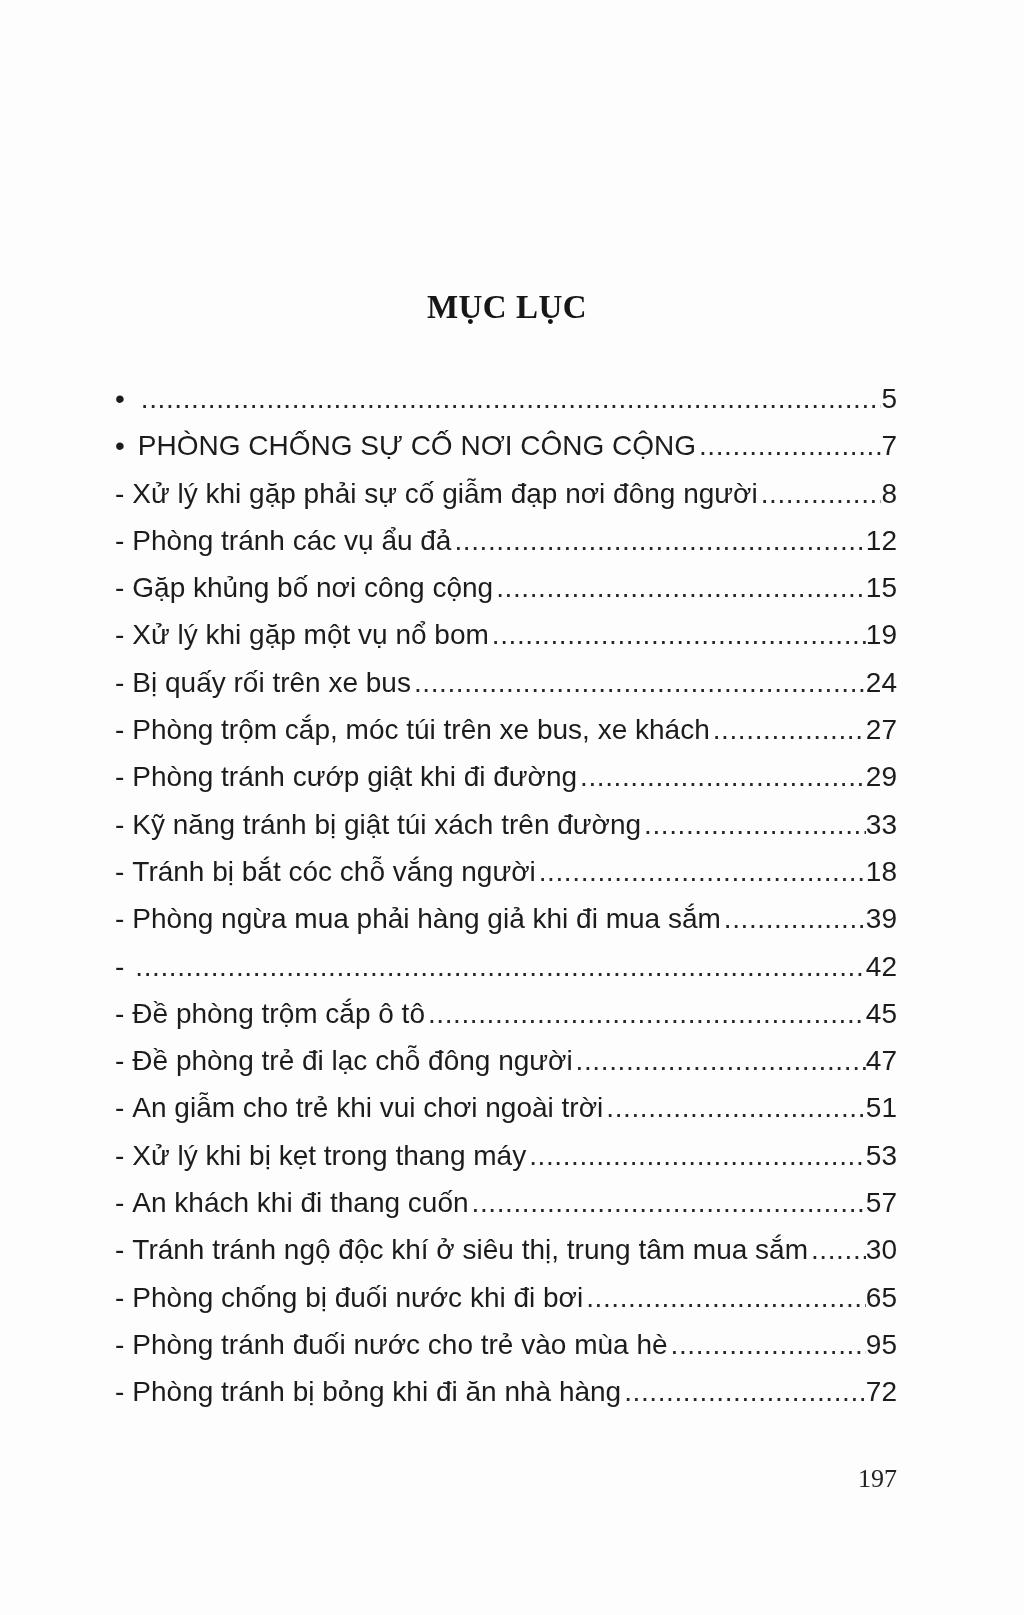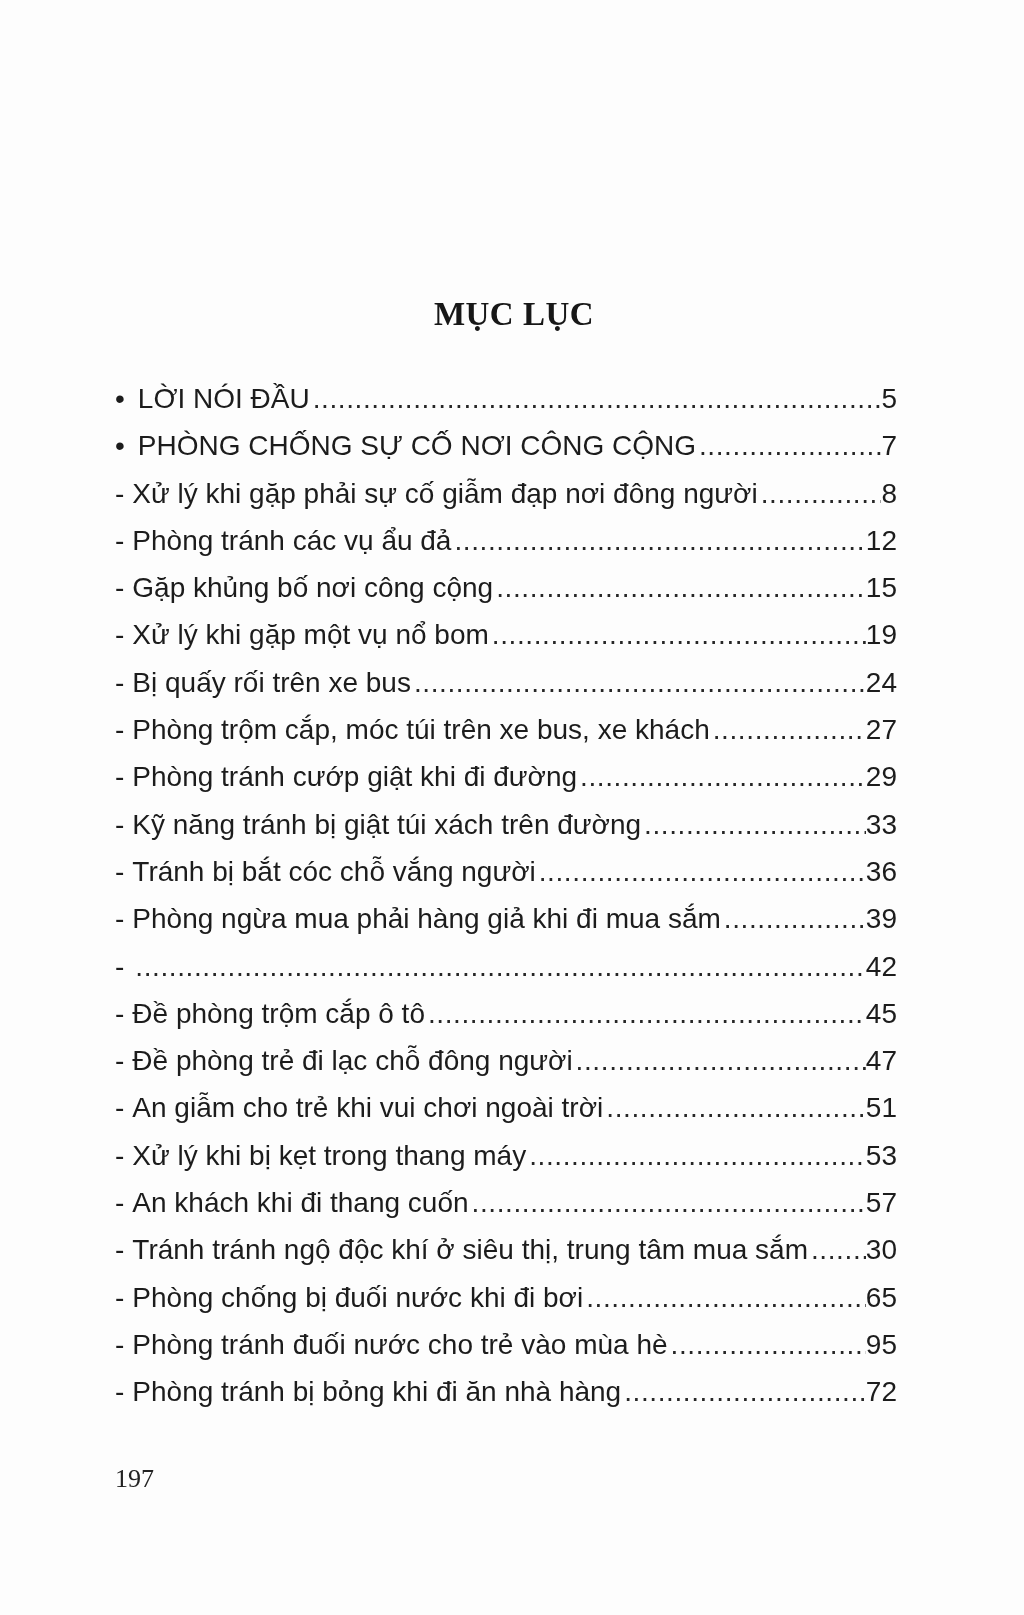--- a/index.html
+++ b/index.html
@@ -14,21 +14,21 @@
     background: #fdfdfd;
     color: #1c1c1c;
     font-family: "Liberation Sans", sans-serif;
     overflow: hidden;
   }
   .title {
     position: absolute;
     top: 290px;
     left: 0;
     width: 1012px;
-    margin: 8px;
+    margin: 1px;
     text-align: center;
     font-family: "Liberation Serif", serif;
     font-weight: bold;
     font-size: 33px;
     line-height: 1;
     letter-spacing: 0.5px;
     color: #171717;
   }
   .toc {
     position: absolute;
@@ -68,35 +68,34 @@
   }
   .pageno {
     flex: none;
     text-align: right;
   }
   .folio {
     position: absolute;
     top: 1464px;
     left: 115px;
     width: 782px;
-    text-align: left;
+    text-align: right;
     font-family: "Liberation Serif", serif;
     font-size: 26px;
     color: #222222;
   }
 </style>
 </head>
 <body>
 
 <div class="page">
   <h1 class="title">MỤC LỤC</h1>
   <div class="toc">
   <div class="entry entry--bullet">
     <span class="marker">•</span>
-    <span class="label">LỜI NÓI ĐẦU</span>
     <span class="leader"></span>
     <span class="pageno">5</span>
   </div>
 
   <div class="entry entry--bullet">
     <span class="marker">•</span>
     <span class="label">PHÒNG CHỐNG SỰ CỐ NƠI CÔNG CỘNG</span>
     <span class="leader"></span>
     <span class="pageno">7</span>
   </div>
@@ -154,21 +153,21 @@
     <span class="marker">-</span>
     <span class="label">Kỹ năng tránh bị giật túi xách trên đường</span>
     <span class="leader"></span>
     <span class="pageno">33</span>
   </div>
 
   <div class="entry">
     <span class="marker">-</span>
     <span class="label">Tránh bị bắt cóc chỗ vắng người</span>
     <span class="leader"></span>
-    <span class="pageno">36</span>
+    <span class="pageno">18</span>
   </div>
 
   <div class="entry">
     <span class="marker">-</span>
     <span class="label">Phòng ngừa mua phải hàng giả khi đi mua sắm</span>
     <span class="leader"></span>
     <span class="pageno">39</span>
   </div>
 
   <div class="entry">

